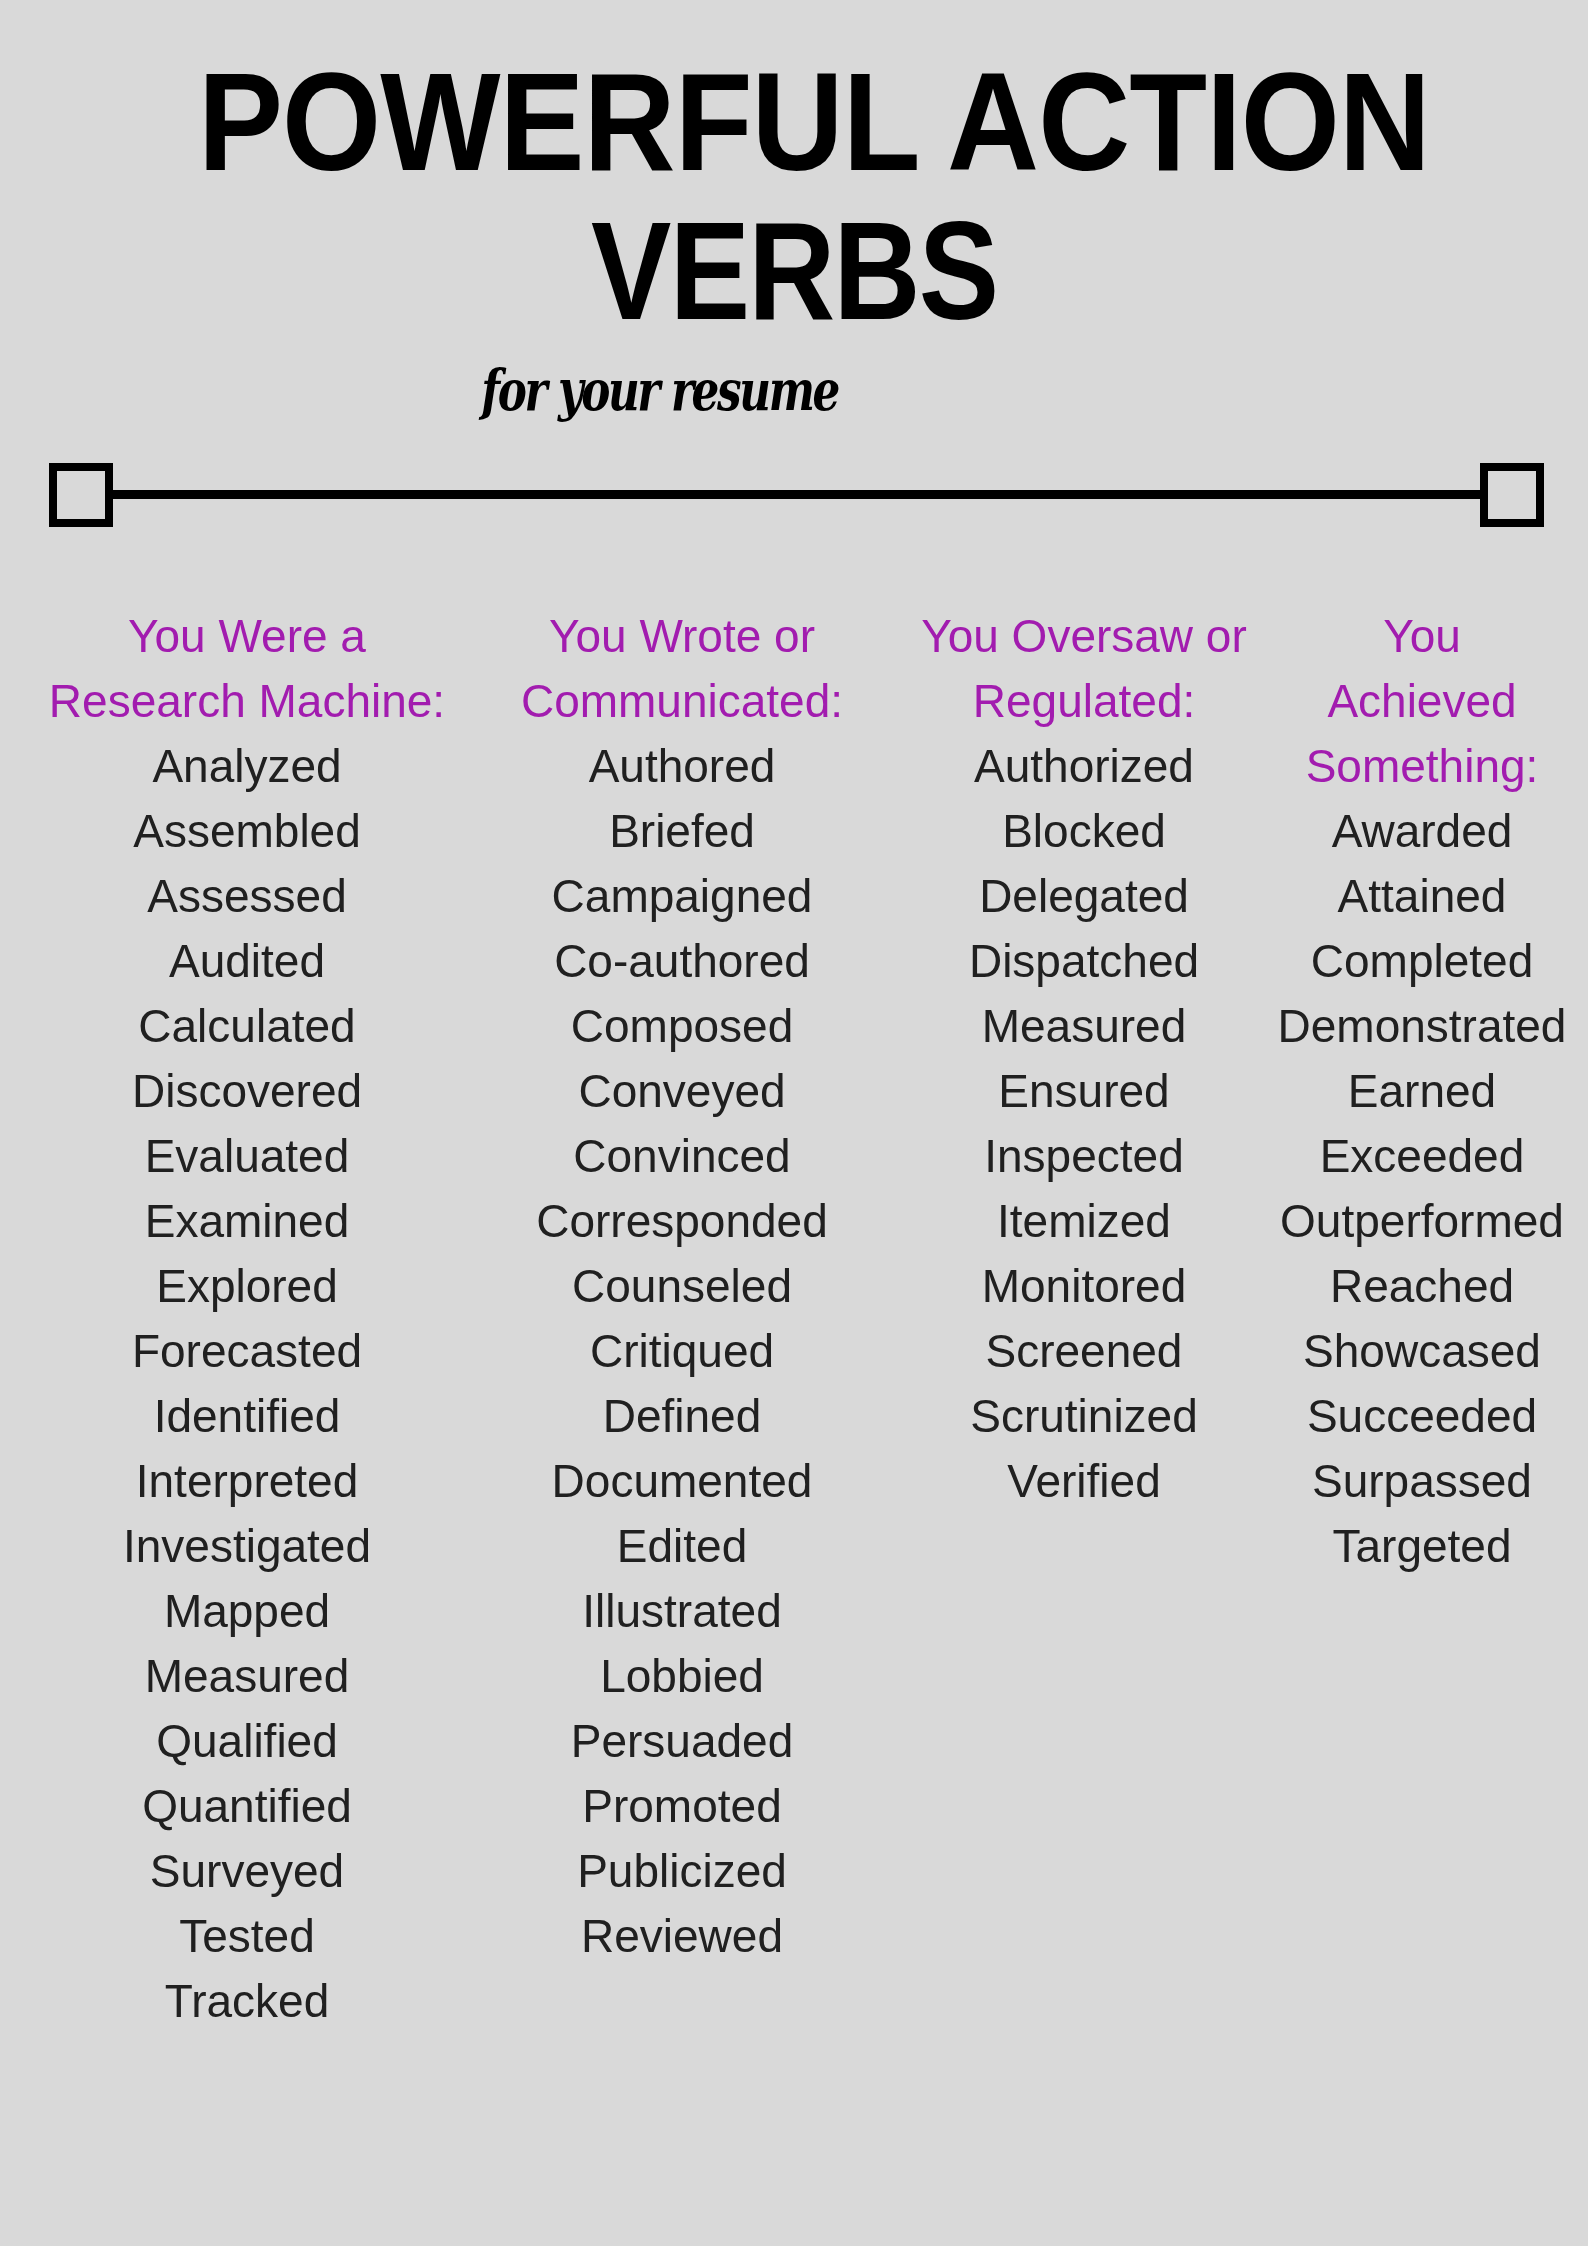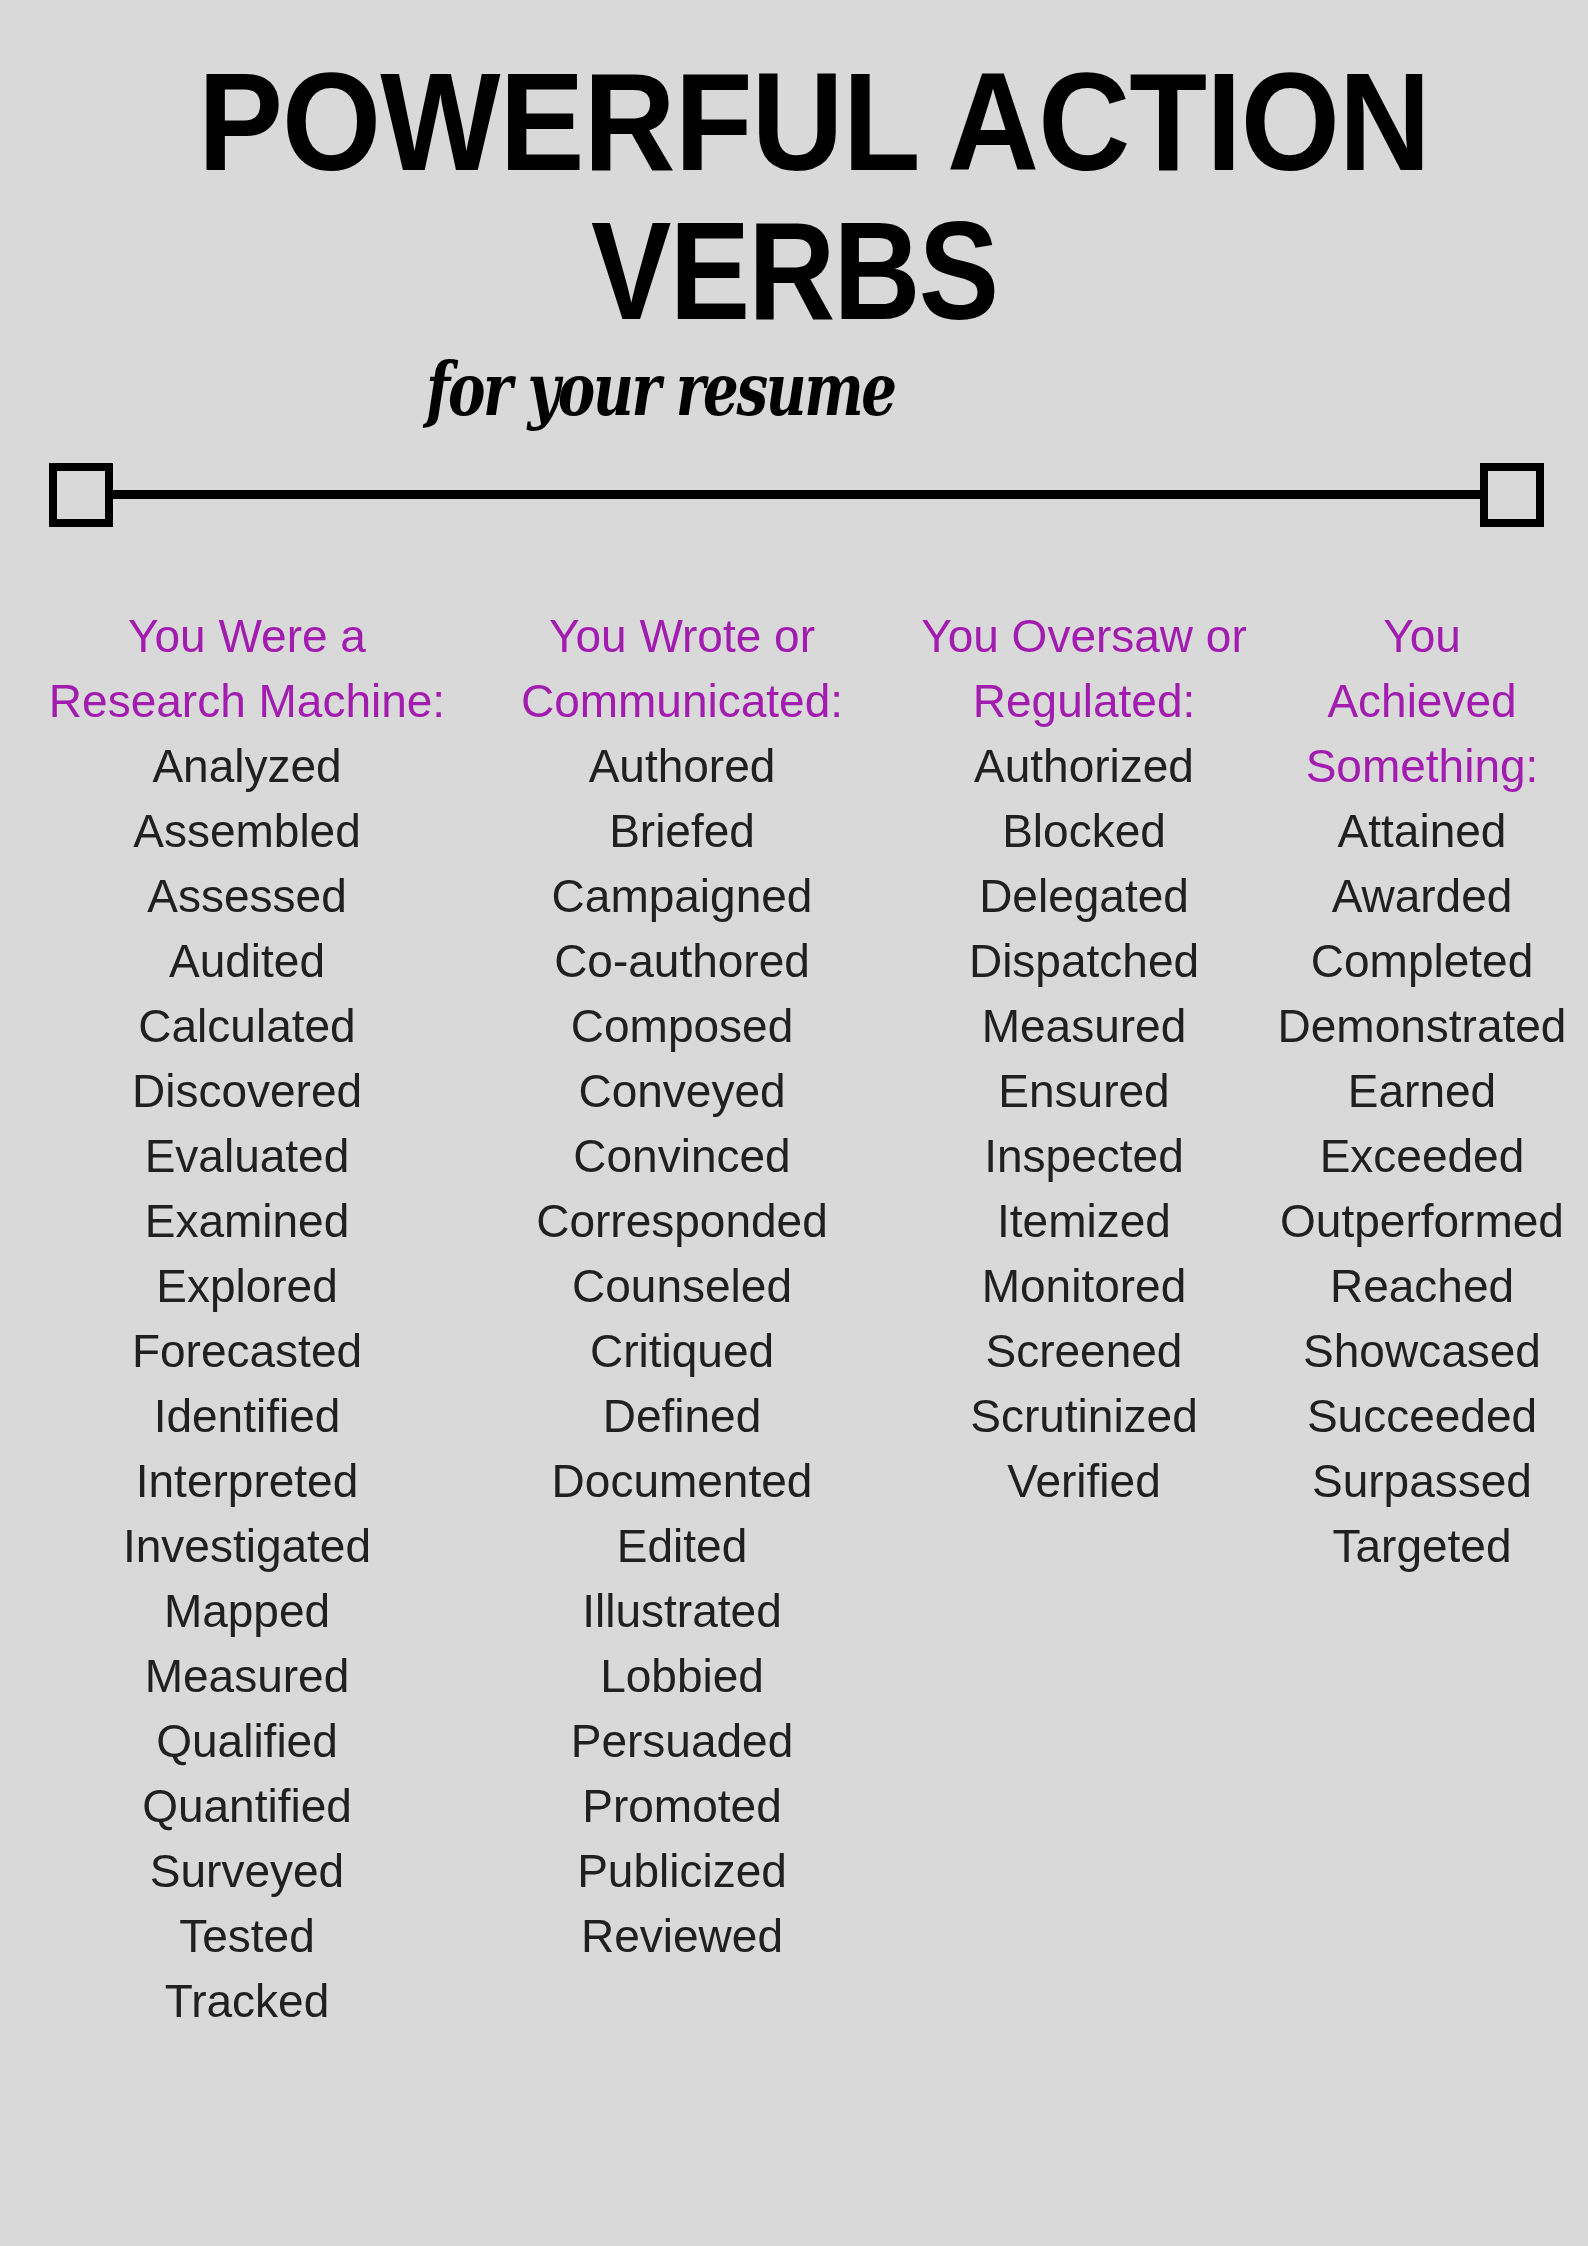--- a/index.html
+++ b/index.html
@@ -38,21 +38,21 @@
 
   .subtitle {
     position: absolute;
     left: 0;
     width: 1320px;
     top: 350px;
     text-align: center;
     font-family: "DejaVu Serif", serif;
     font-style: italic;
     font-weight: bold;
-    font-size: 72px;
+    font-size: 56px;
     line-height: 80px;
     color: #000;
     white-space: nowrap;
   }
   .subtitle span {
     display: inline-block;
     transform: scaleX(0.78);
     letter-spacing: -3px;
   }
 
@@ -198,22 +198,22 @@
   </div>
 </div>
 
 <div id="col-4" class="column">
   <div class="col-header">
     <div>You</div>
     <div>Achieved</div>
     <div>Something:</div>
   </div>
   <div class="col-items">
+    <div>Awarded</div>
     <div>Attained</div>
-    <div>Awarded</div>
     <div>Completed</div>
     <div>Demonstrated</div>
     <div>Earned</div>
     <div>Exceeded</div>
     <div>Outperformed</div>
     <div>Reached</div>
     <div>Showcased</div>
     <div>Succeeded</div>
     <div>Surpassed</div>
     <div>Targeted</div>

